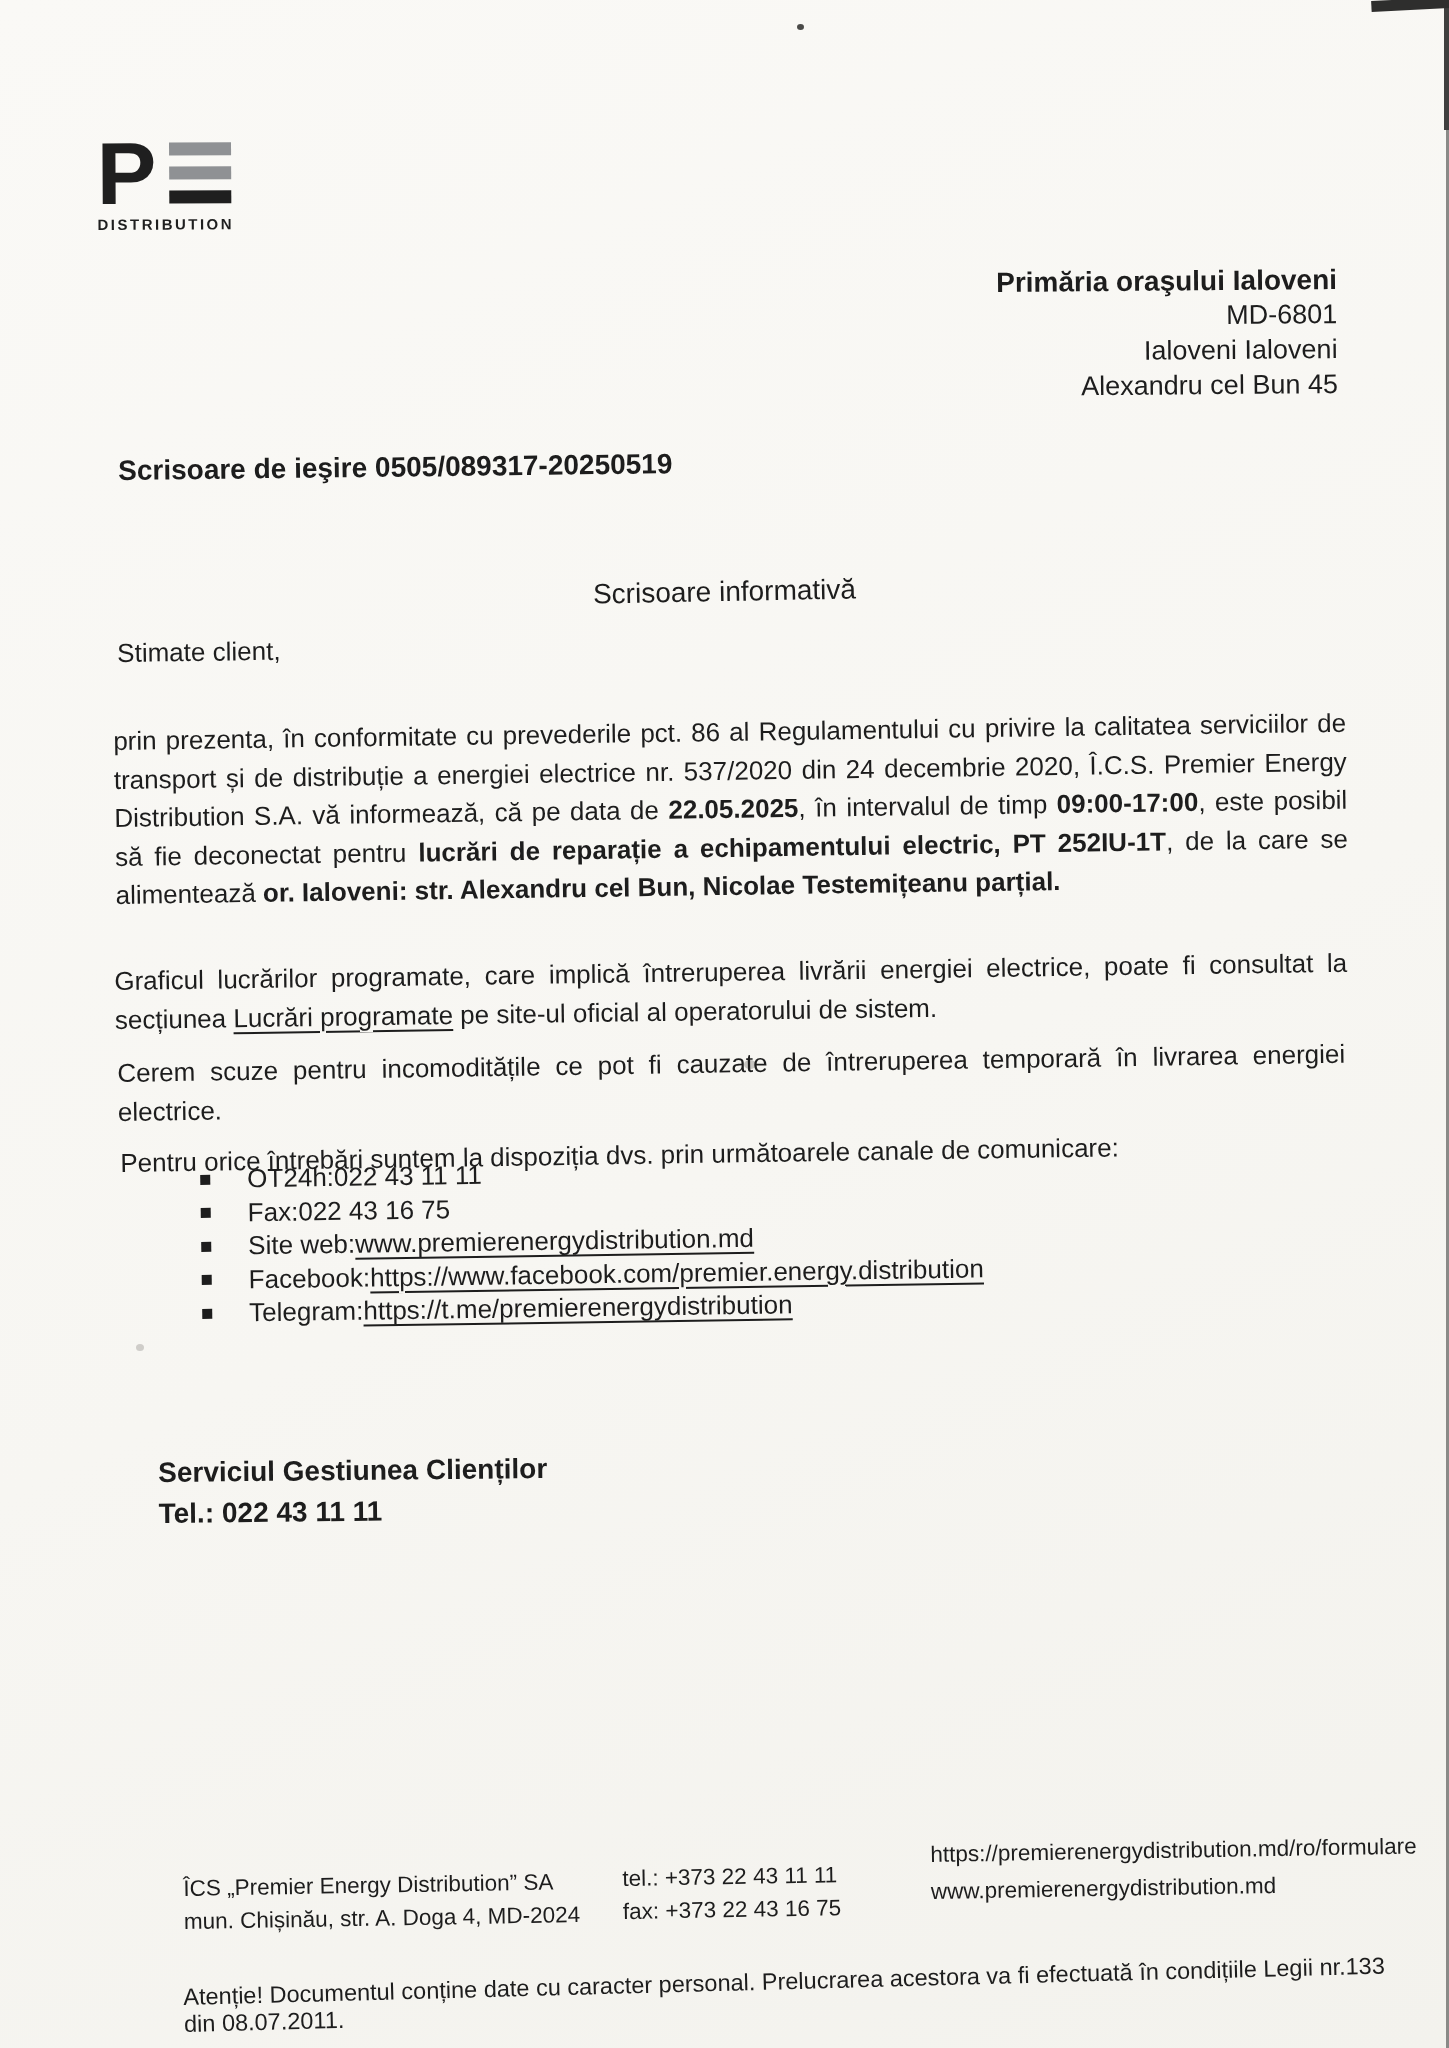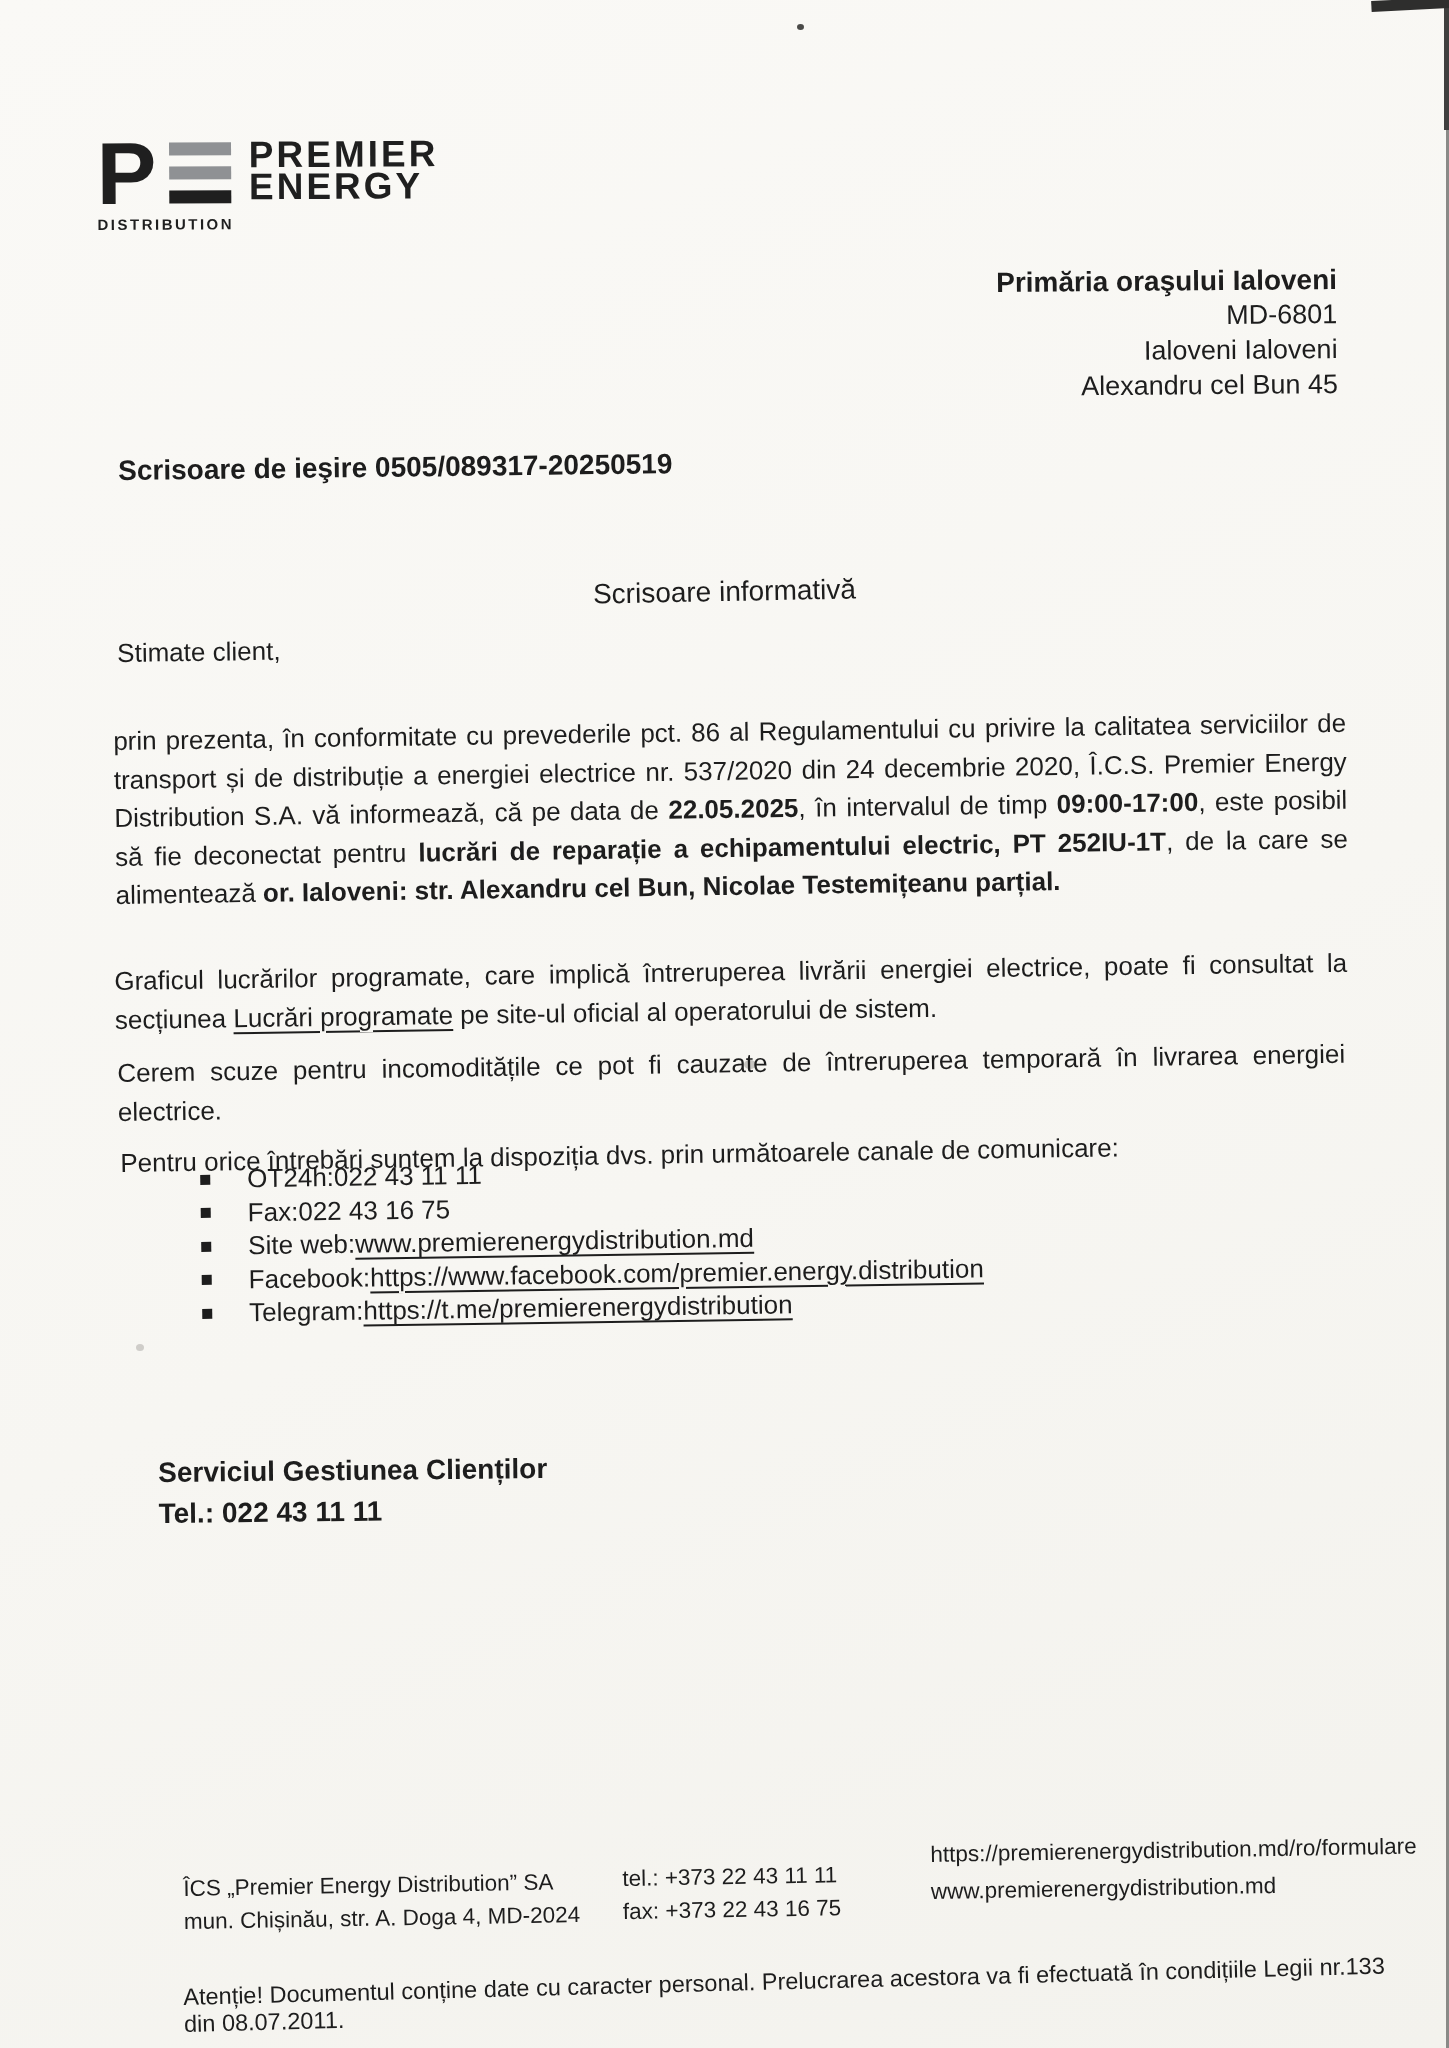--- a/index.html
+++ b/index.html
@@ -63,24 +63,20 @@
   <div class="speck-b"></div>
   <div class="speck-c"></div>
 
   <header class="logo">
     <div class="logo-row">
       <span class="logo-p">P</span>
       <span class="logo-bars">
         <i class="bar g"></i>
         <i class="bar g"></i>
         <i class="bar b"></i>
-      </span>
-      <span class="logo-brand">
-        <span>PREMIER</span><br>
-        <span>ENERGY</span>
       </span>
     </div>
     <div class="logo-sub">DISTRIBUTION</div>
   </header>
 
   <section class="recipient">
     <div class="name">Primăria oraşului Ialoveni</div>
     <div>MD-6801</div>
     <div>Ialoveni Ialoveni</div>
     <div>Alexandru cel Bun 45</div>

